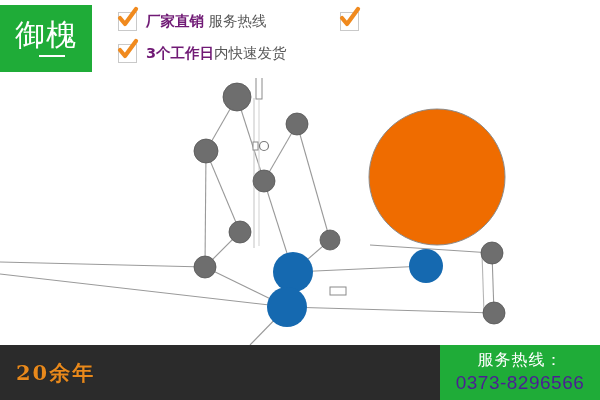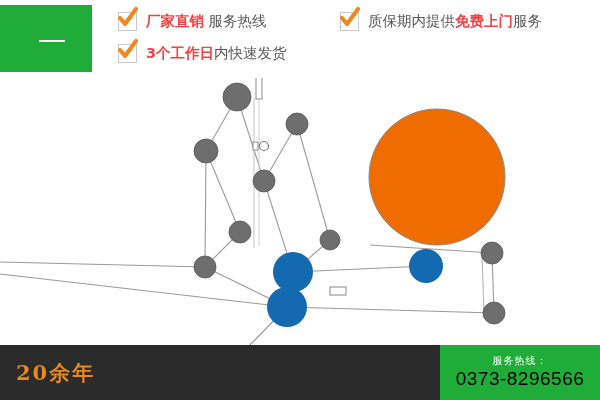--- a/index.html
+++ b/index.html
@@ -82,21 +82,21 @@
     height: 22px;
     overflow: visible;
   }
   .feature-text {
     font-size: 14.5px;
     color: #585858;
     font-family: "DejaVu Sans", "Liberation Sans", sans-serif;
     line-height: 1;
   }
   .hl {
-    color: #ef4444;
+    color: #701a75;
     font-weight: bold;
   }
 
   
   #diagram {
     position: absolute;
     left: 0; top: 78px;
     width: 600px;
     height: 267px;
     background: #ffffff;
@@ -137,60 +137,60 @@
     height: 55px;
     background: #1FAC38;
     display: flex;
     flex-direction: column;
     align-items: center;
     justify-content: center;
     box-sizing: border-box;
   }
   #hotline-label {
     color: #ffffff;
-    font-size: 10px;
+    font-size: 16px;
     letter-spacing: 1px;
     font-family: "DejaVu Sans", "Liberation Sans", sans-serif;
     line-height: 1.3;
   }
   #hotline-number {
-    color: #000000;
+    color: #4c1d95;
     font-size: 19px;
     letter-spacing: 0.5px;
     font-family: "Liberation Sans", "DejaVu Sans", sans-serif;
     line-height: 1.25;
   }
 </style>
 </head>
 <body>
 
 <div id="page">
 
   <div id="header">
 
     <div id="logo-box">
+      <div id="logo-text">御槐</div>
       <div id="logo-underline"></div>
     </div>
 
     <div class="feature fr1 fc1">
       <span class="checkbox">
         <svg viewBox="0 0 22 22">
           <path d="M3 11 L8 17 L19 2" fill="none" stroke="#F08A1E" stroke-width="4.2" stroke-linecap="round" stroke-linejoin="round"></path>
         </svg>
       </span>
       <span class="feature-text"><span class="hl">厂家直销</span><span> 服务热线</span></span>
     </div>
 
     <div class="feature fr1 fc2">
       <span class="checkbox">
         <svg viewBox="0 0 22 22">
           <path d="M3 11 L8 17 L19 2" fill="none" stroke="#F08A1E" stroke-width="4.2" stroke-linecap="round" stroke-linejoin="round"></path>
         </svg>
       </span>
-      <span class="feature-text"><span>质保期内提供</span><span class="hl">免费上门</span><span>服务</span></span>
     </div>
 
     <div class="feature fr2 fc1">
       <span class="checkbox">
         <svg viewBox="0 0 22 22">
           <path d="M3 11 L8 17 L19 2" fill="none" stroke="#F08A1E" stroke-width="4.2" stroke-linecap="round" stroke-linejoin="round"></path>
         </svg>
       </span>
       <span class="feature-text"><span class="hl">3个工作日</span><span>内快速发货</span></span>
     </div>

